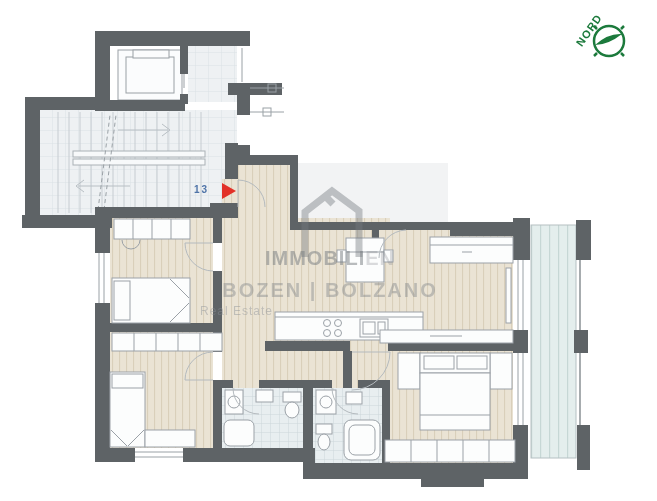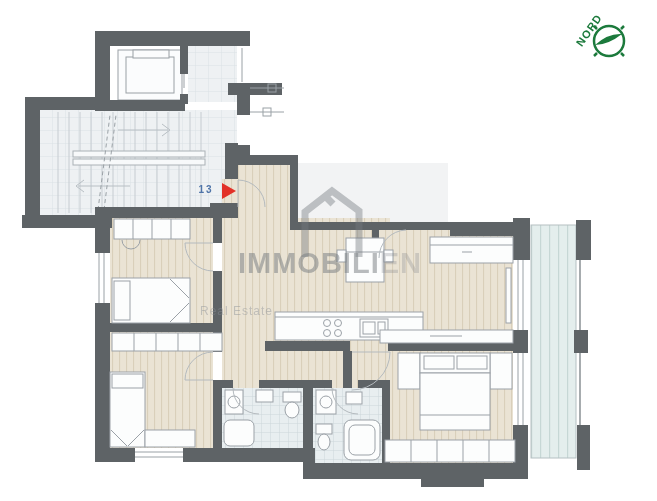--- a/index.html
+++ b/index.html
@@ -3,31 +3,31 @@
 <meta charset="utf-8">
 <style>
   html,body{margin:0;padding:0;background:#ffffff;}
   #stage{
     position:relative;width:657px;height:501px;background:#ffffff;overflow:hidden;
     font-family:"Liberation Sans",sans-serif;
   }
   #plan-svg{position:absolute;left:0;top:0;}
   .overlay{position:absolute;pointer-events:none;}
   #unit-number{
-    left:194px;top:184px;width:24px;text-align:center;
+    left:194px;top:184px;width:24px;text-align:left;
     font-size:10px;font-weight:700;letter-spacing:2px;color:#4f74a8;
   }
   #compass-label{
     left:569px;top:24px;width:40px;text-align:center;
     font-size:11px;font-weight:700;letter-spacing:1px;color:#1c7a3c;
     transform:rotate(-55deg);transform-origin:center center;
   }
   #wm-brand{
     left:200px;top:247px;width:260px;text-align:center;
-    font-size:29px;font-weight:700;letter-spacing:1px;
+    font-size:20px;font-weight:700;letter-spacing:1px;
     color:rgba(116,121,126,0.50);white-space:nowrap;
   }
   #wm-brand .suffix{color:rgba(116,121,126,0.26);}
   #wm-subtitle{
     left:200px;top:279px;width:260px;text-align:center;
     font-size:20px;font-weight:600;letter-spacing:2px;
     color:rgba(124,129,134,0.42);white-space:nowrap;
   }
   #wm-tagline{
     left:200px;top:304px;width:260px;text-align:left;
@@ -287,16 +287,17 @@
     <line x1="326" y1="197" x2="333" y2="204"></line>
   </g>
 </svg>
 
 <div id="unit-number" class="overlay">13</div>
 
 <div id="compass-label" class="overlay">NORD</div>
 
 <div id="wm-brand" class="overlay"><span>IMMOBILI</span><span class="suffix">EN</span></div>
 
+<div id="wm-subtitle" class="overlay">BOZEN | BOLZANO</div>
 
 <div id="wm-tagline" class="overlay">Real Estate</div>
 
 </div>
 
 </body></html>

